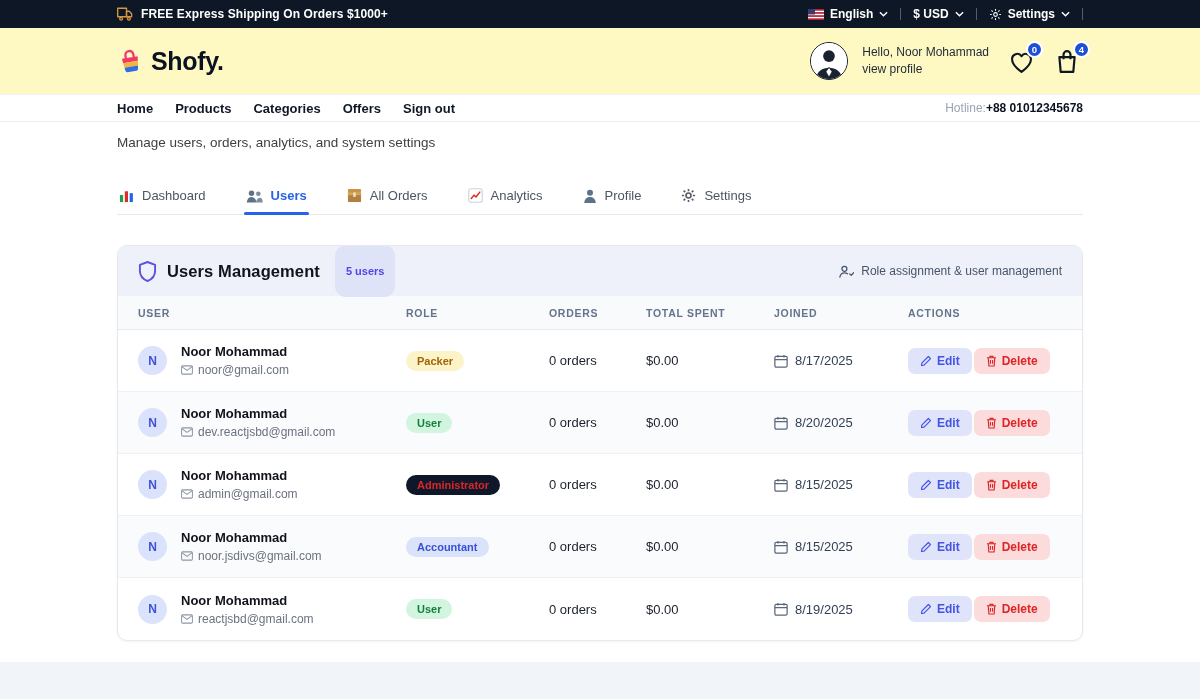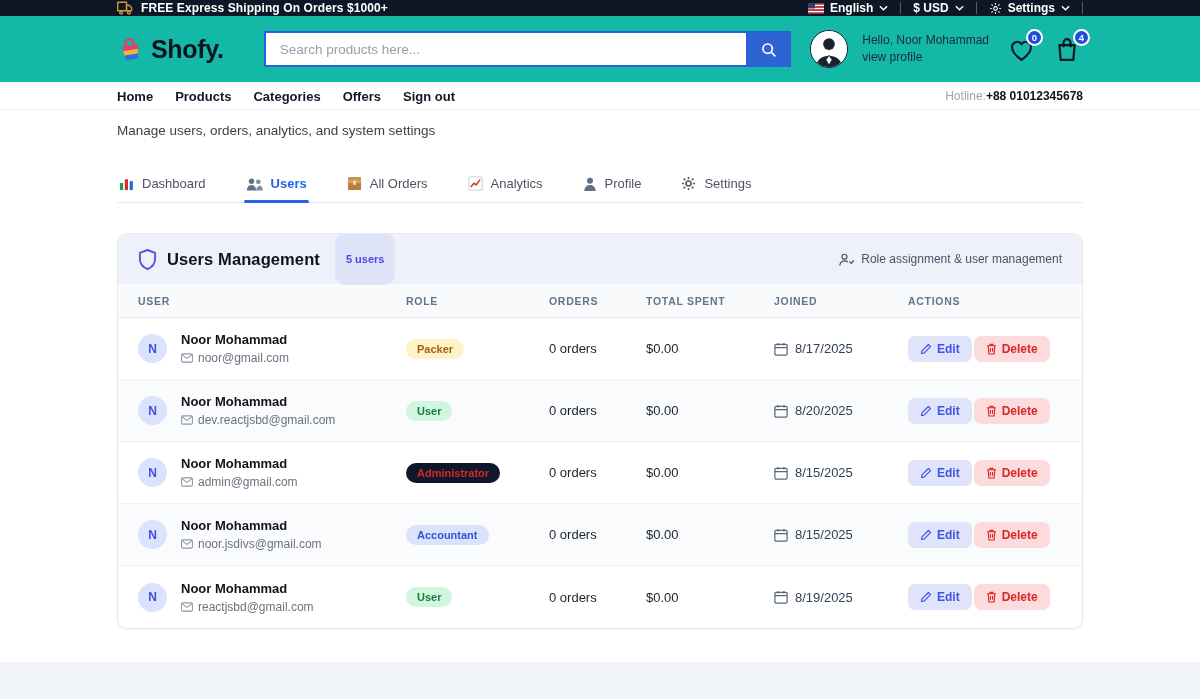--- a/index.html
+++ b/index.html
@@ -5,29 +5,29 @@
   * { margin:0; padding:0; box-sizing:border-box; }
   html,body { width:1200px; height:699px; }
   body {
     font-family:"Liberation Sans", sans-serif;
     background:#ffffff; color:#10131a;
     position:relative; overflow:hidden;
   }
   .inner { width:966px; margin:0 auto; display:flex; align-items:center; }
 
   
-  .topbar { height:16px; background:#0d1726; color:#fff; display:flex; align-items:center; }
+  .topbar { height:28px; background:#0d1726; color:#fff; display:flex; align-items:center; }
   .topbar .inner { justify-content:space-between; }
   .ship { display:flex; align-items:center; gap:7px; font-size:12px; font-weight:bold; letter-spacing:.1px; }
   .topright { display:flex; align-items:center; gap:12px; font-size:12px;font-weight:bold; }
   .topitem { display:flex; align-items:center; gap:6px; cursor:pointer; }
   .tdiv { width:1px; height:12px; background:rgba(255,255,255,.3); }
 
   
-  .header { height:67px; display:flex; align-items:center; background:#14b8a6; border-bottom:1px solid #f2f3f5; }
+  .header { height:67px; display:flex; align-items:center; background:#fef9c3; border-bottom:1px solid #f2f3f5; }
   .logo { display:flex; align-items:center; gap:7px; font-size:25px; font-weight:bold; color:#0b1320; letter-spacing:-.3px; }
   .search { margin-left:40px; display:flex; height:36px; }
   .search input { width:482px; border:2px solid #2b62d9; border-right:none; padding:0 14px; font-size:13.5px; color:#333; outline:none; font-family:inherit; }
   .search input::placeholder { color:#96a0ae; }
   .search button { width:45px; background:#2e63d4; border:2px solid #2b62d9; display:flex; align-items:center; justify-content:center; cursor:pointer; }
   .hright { margin-left:auto; display:flex; align-items:center; gap:14px; }
   .avatar-img { width:38px; height:38px; border-radius:50%; border:1.5px solid #1a2230; overflow:hidden; cursor:pointer; background:#fff; }
   .greet { font-size:12px; color:#1f2937; line-height:1.4; }
   .greet .vp { cursor:pointer; }
   .iconbtn { position:relative; width:27px; height:26px; display:flex; align-items:flex-end; cursor:pointer; margin-left:6px; }
@@ -151,31 +151,20 @@
             <g transform="rotate(-9 13 14)">
               <path d="M9.5 9V7c0-2.3 1.7-4 4-4s4 1.7 4 4v2" stroke="#ee3a6b" stroke-width="2.3" fill="none" stroke-linecap="round"></path>
               <path d="M5.5 9.5h16l-.6 4.6H6.1z" fill="#ee3a6b"></path>
               <path d="M6.1 14.1h14.8l-.6 4.6H6.7z" fill="#f3b33c"></path>
               <path d="M6.7 18.7h13.6l-.4 3.3c-.1 1-.9 1.7-1.9 1.7H9c-1 0-1.8-.7-1.9-1.7z" fill="#2f6fe0"></path>
             </g>
           </svg>
       </span>
       <span>Shofy.</span>
     </div>
-    <div class="search">
-      <input type="text" placeholder="Search products here..." style="">
-      <button>
-        <span>
-          <svg width="17" height="17" viewBox="0 0 20 20" fill="none" stroke="#fff" stroke-width="2">
-              <circle cx="9" cy="9" r="5.5"></circle>
-              <path d="M13.4 13.4L18 18"></path>
-            </svg>
-        </span>
-      </button>
-    </div>
     <div class="hright">
       <div class="avatar-img">
         <svg width="36" height="36" viewBox="0 0 40 40">
             <circle cx="20" cy="20" r="20" fill="#fff"></circle>
             <circle cx="20" cy="14.5" r="6.5" fill="#1a2230"></circle>
             <path d="M5 41c1-9.5 7.5-13.5 15-13.5S34 31.5 35 41z" fill="#1a2230"></path>
             <path d="M20 27l-3.5 5 3.5 6 3.5-6z" fill="#fff" stroke="#1a2230" stroke-width="1"></path>
           </svg>
       </div>
       <div class="greet">

